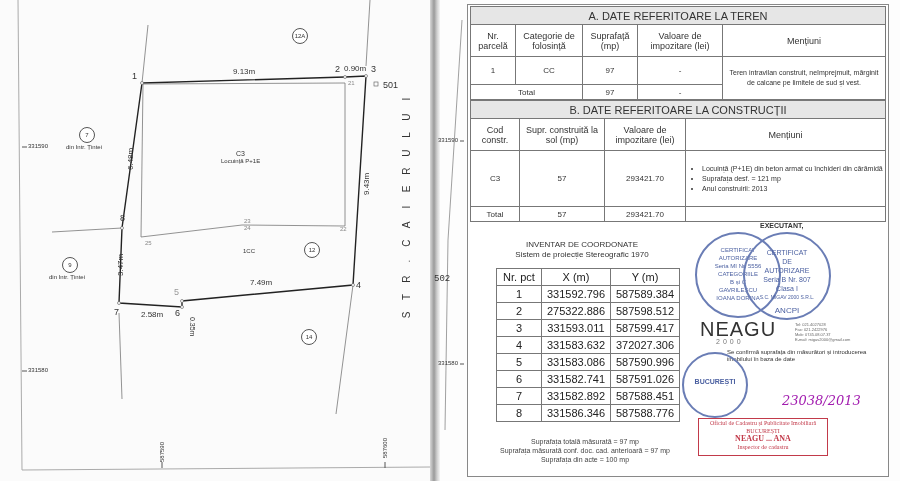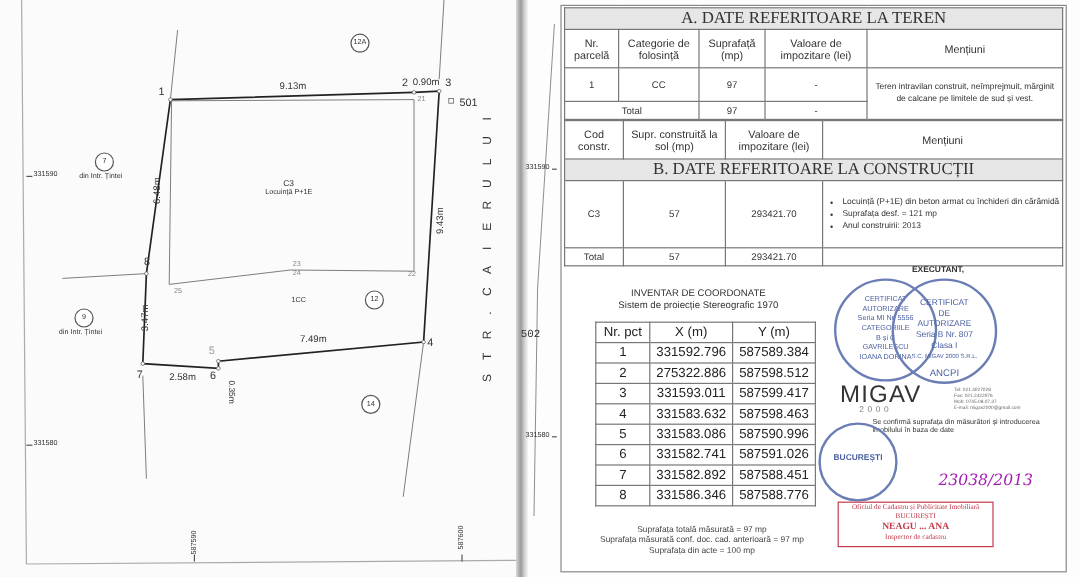--- a/index.html
+++ b/index.html
@@ -14,21 +14,21 @@
   .circ{position:absolute;width:14px;height:14px;border:1px solid #555;border-radius:50%;font-size:6px;text-align:center;line-height:14px;color:#333;background:#fff;}
   .rot{transform-origin:left top;}
   .street{position:absolute;left:400px;top:90px;width:14px;font-size:10px;color:#333;letter-spacing:0;line-height:18px;}
   .street span{display:block;transform:rotate(-90deg);text-align:center;}
   .frame{position:absolute;left:467px;top:4px;width:420px;height:471px;border:1px solid #888;background:#fff;}
   table{border-collapse:collapse;font-size:9px;}
   .tA,.tB{position:absolute;left:470px;width:416px;}
   .tA{top:6px;}
   .tB{top:100px;}
   .tA td,.tA th,.tB td,.tB th{border:1px solid #777;text-align:center;padding:0 2px;font-weight:normal;color:#333;}
-  .sec-title{background:#e6e6e6;font-size:14px;height:17px;color:#222;font-family:Liberation Serif, serif;}
+  .sec-title{background:#e6e6e6;font-size:11px;height:17px;color:#222;}
   .ment{font-size:7px;line-height:10px;}
   .ment ul{margin:0;padding-left:14px;text-align:left;}
   .coord-title{position:absolute;left:482px;top:240px;width:200px;text-align:center;font-size:8px;color:#333;line-height:10px;}
   .tC{position:absolute;left:496px;top:268px;}
   .tC td{border:1px solid #777;font-size:11px;text-align:center;padding:0 2px;height:16px;color:#222;}
   .summary{position:absolute;left:470px;top:437px;width:230px;text-align:center;font-size:7px;line-height:9px;color:#444;}
   .exec{position:absolute;left:760px;top:222px;font-size:7px;font-weight:bold;color:#333;}
   .stamp{position:absolute;border:2px solid #6a7db5;border-radius:50%;color:#4a5fa0;text-align:center;font-size:6px;line-height:8px;}
   .stamp1{left:695px;top:232px;width:82px;height:82px;}
   .stamp2{left:743px;top:232px;width:84px;height:84px;}
@@ -178,29 +178,29 @@
   <tr style="height:15px;font-size:8px;">
     <td colspan="2">Total</td>
     <td>97</td>
     <td>-</td>
   </tr>
 </tbody>
   </table>
 
 <table class="tB">
   <tbody>
-      <tr style="height:32px;">
+      <tr>
+        <td colspan="4" class="sec-title">B. DATE REFERITOARE LA CONSTRUCȚII</td>
+      </tr>
+  <tr style="height:32px;">
     <td style="width:44px;">Cod constr.</td>
     <td style="width:80px;">Supr. construită la sol (mp)</td>
     <td style="width:76px;">Valoare de impozitare (lei)</td>
     <td>Mențiuni</td>
   </tr>
-  <tr>
-        <td colspan="4" class="sec-title">B. DATE REFERITOARE LA CONSTRUCȚII</td>
-      </tr>
   <tr style="height:56px;font-size:8px;">
     <td>C3</td>
     <td>57</td>
     <td>293421.70</td>
     <td class="ment">
       <ul>
         <li>Locuință (P+1E) din beton armat cu închideri din cărămidă</li>
         <li>Suprafața desf. = 121 mp</li>
         <li>Anul construirii: 2013</li>
       </ul>
@@ -238,21 +238,21 @@
         <td>587598.512</td>
       </tr>
   <tr>
         <td>3</td>
         <td>331593.011</td>
         <td>587599.417</td>
       </tr>
   <tr>
         <td>4</td>
         <td>331583.632</td>
-        <td>587598.463</td>
+        <td>372027.306</td>
       </tr>
   <tr>
         <td>5</td>
         <td>331583.086</td>
         <td>587590.996</td>
       </tr>
   <tr>
         <td>6</td>
         <td>331582.741</td>
         <td>587591.026</td>
@@ -294,21 +294,21 @@
     <div>CERTIFICAT</div>
     <div>DE</div>
     <div>AUTORIZARE</div>
     <div>Seria B Nr. 807</div>
     <div>Clasa I</div>
     <div style="font-size:5px;">S.C. MIGAV 2000 S.R.L.</div>
     <div style="margin-top:4px;font-size:8px;">ANCPI</div>
   </div>
 </div>
 
-<div class="logo">MIGAV</div>
+<div class="logo">NEAGU</div>
 <div class="logo-sub">2000</div>
 <div class="contact">
   <div>Tel: 021.4027028</div>
   <div>Fax: 021.2422976</div>
   <div>Mob: 0745.08.07.37</div>
   <div>E-mail: migav2000@gmail.com</div>
 </div>
 
 <div class="confirm" style="width:150px;">Se confirmă suprafața din măsurători și introducerea imobilului în baza de date</div>
 <div class="stamp stamp3">

